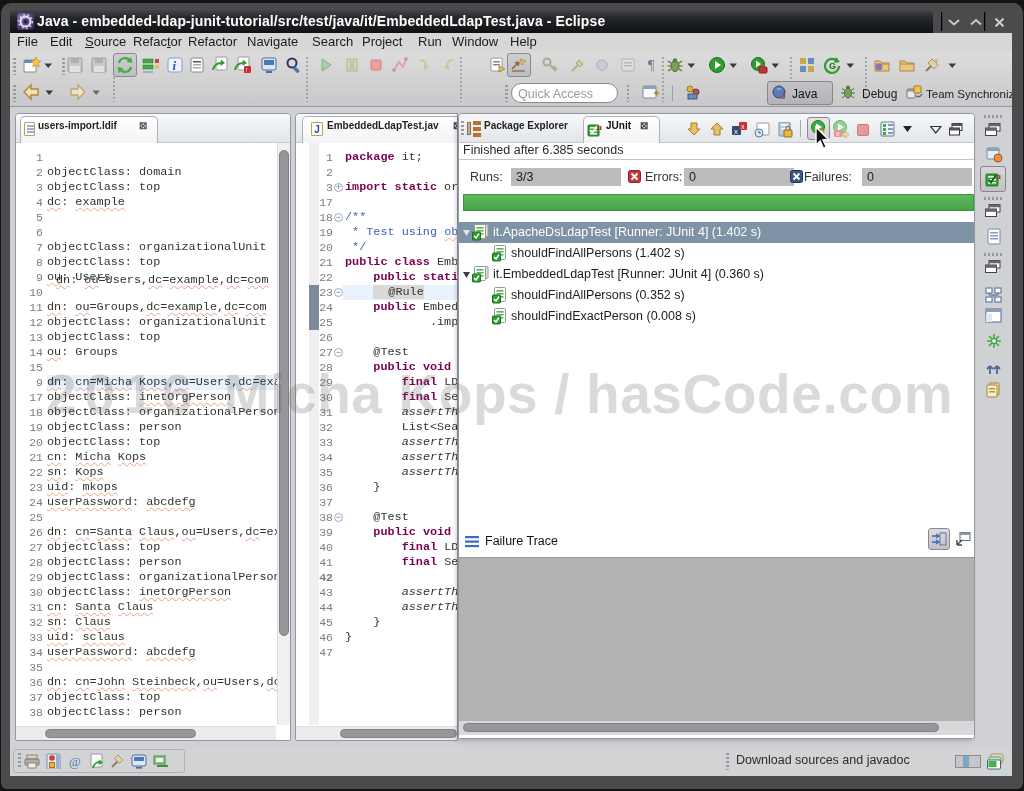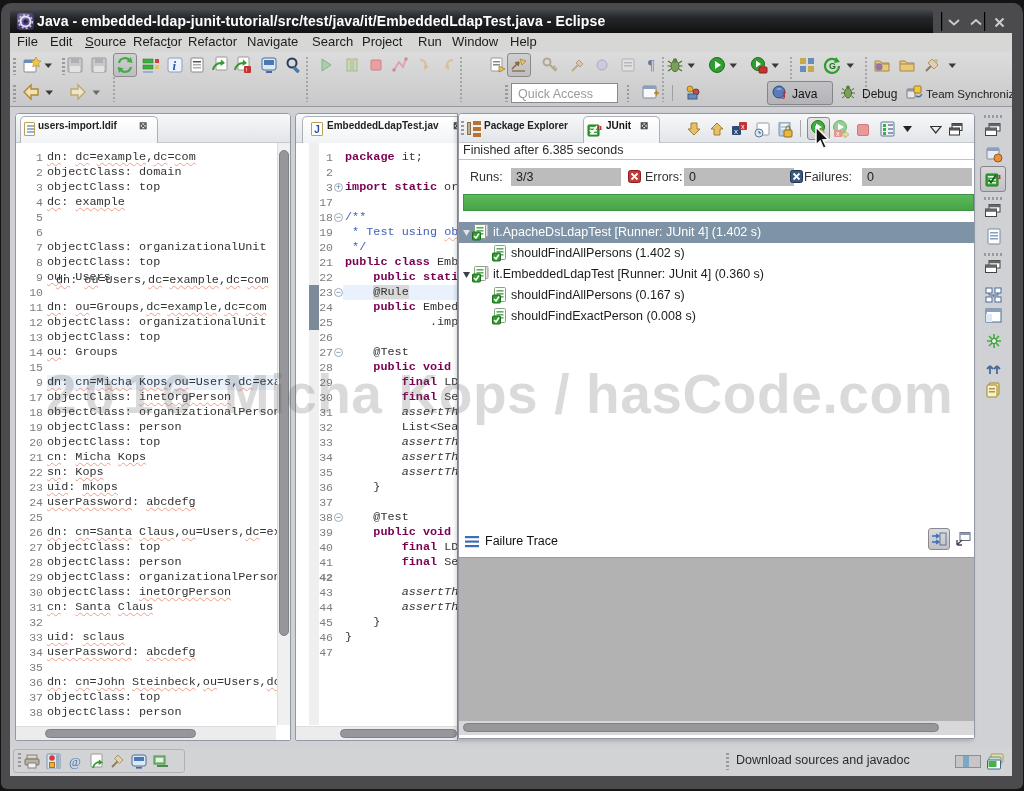--- a/index.html
+++ b/index.html
@@ -43,21 +43,21 @@
   .sbthumb { position:absolute; background:#96969b; border-radius:6px; border:1px solid #808085; }
   .sbh { position:absolute; height:14px; background:#ececee; border-top:1px solid #ddd; }
   
   .valuebox { position:absolute; height:18px; background:#bcbcbc; font-size:12.5px; color:#222; line-height:18px; padding-left:5px; }
   .treetxt { position:absolute; font-size:12.5px; color:#1c1c1c; white-space:nowrap; }
   
   #watermark { position:absolute; left:46px; top:362px; font-size:55px; font-weight:bold;
                color:rgba(85,85,85,0.22); white-space:nowrap; z-index:60; letter-spacing:0.6px; }
   
   #status { position:absolute; left:9px; top:745px; width:1002px; height:28px; background:#d2d3d5; }
-  #rulebox { background:#d9d9d9; }
+  #rulebox { background:#d9d9d9;padding-left:15px; }
 </style>
 </head>
 <body>
 <div id="frame">
   <div id="titlebar">
     <div class="ticon">
         <svg width="17" height="17" style="position:absolute;left:0;top:0;">
       <circle cx="8.5" cy="8.5" r="5" fill="none" stroke="#e8e4f0" stroke-width="2"></circle>
       <circle cx="8.5" cy="8.5" r="6.8" fill="none" stroke="#cfc8e0" stroke-width="1.6" stroke-dasharray="2 2.2"></circle>
       <circle cx="8.5" cy="8.5" r="2.2" fill="#2a2050"></circle>
@@ -277,21 +277,21 @@
       </svg>
     <svg class="abs" style="left:35px; top:38px;" width="9" height="6">
         <polygon points="0.5,0.5 8,0.5 4.25,5" fill="#3a3a3a"></polygon>
       </svg>
     <svg class="abs" style="left:58px; top:31px;" width="20" height="18">
         <path d="M10 2 L17 9 L10 16 L10 12 H3 V6 H10 Z" fill="#ece4cc" stroke="#c0a868" stroke-width="1.4"></path>
       </svg>
     <svg class="abs" style="left:82px; top:38px;" width="9" height="6">
         <polygon points="0.5,0.5 8,0.5 4.25,5" fill="#6a6a6a"></polygon>
       </svg>
-    <div class="abs" style="left:501px; top:31px; width:107px; height:20px; background:#fff; border:1px solid #8a8a8e; border-radius:0;">
+    <div class="abs" style="left:501px; top:31px; width:107px; height:20px; background:#fff; border:1px solid #8a8a8e; border-radius:10px;">
         <span style="position:absolute; left:6px; top:2.5px; font-size:12.5px; color:#9a9a9a;">Quick Access</span>
       </div>
     <div class="abs" style="left:617px; top:33px; width:2px; height:17px; background-image:repeating-linear-gradient(180deg,#9a9a9e 0 2px, transparent 2px 4px);"></div>
     <svg class="abs" style="left:632px; top:32px;" width="17" height="17">
         <rect x="1" y="2" width="13" height="12" rx="1" fill="#f8f8fa" stroke="#7a8aa0"></rect>
         <rect x="1" y="2" width="13" height="3" fill="#8aa0bc"></rect>
         <path d="M12 9 h5 M14.5 6.5 v5" stroke="#b08a20" stroke-width="1.6"></path>
       </svg>
     <div class="abs" style="left:662px; top:33px; width:1px; height:16px; background:#a0a0a4;"></div>
     <svg class="abs" style="left:675px; top:32px;" width="17" height="17">
@@ -328,21 +328,20 @@
       <div class="tab" style="left:4px; width:138px;"></div>
       <div class="abs" style="left:8px; top:8px; width:11px; height:14px; background:#fdfdfd; border:1px solid #b9a15a; border-radius:1px;">
         <div class="abs" style="left:2px; top:2px; width:7px; height:1.5px; background:#9db3cd;"></div>
         <div class="abs" style="left:2px; top:5px; width:7px; height:1.5px; background:#9db3cd;"></div>
         <div class="abs" style="left:2px; top:8px; width:7px; height:1.5px; background:#9db3cd;"></div>
       </div>
       <div class="tablabel" style="left:22px;">users-import.ldif</div>
       <div class="tablabel" style="left:123px; color:#555;">⊠</div>
       <div id="lefted" class="abs" style="left:0; top:29px; right:0; bottom:0; background:#fff;">
       <div class="lnum" style="left:0; top:7px; width:27px;">1</div>
-      <div class="edline" style="left:31px; top:7px; right:14px;"><span class="wavy">dn</span>: <span class="wavy">dc</span>=<span class="wavy">example</span>,<span class="wavy">dc</span>=<span class="wavy">com</span></div>
       <div class="lnum" style="left:0; top:22px; width:27px;">2</div>
       <div class="edline" style="left:31px; top:22px; right:14px;">objectClass: domain</div>
       <div class="lnum" style="left:0; top:37px; width:27px;">3</div>
       <div class="edline" style="left:31px; top:37px; right:14px;">objectClass: top</div>
       <div class="lnum" style="left:0; top:52px; width:27px;">4</div>
       <div class="edline" style="left:31px; top:52px; right:14px;"><span class="wavy">dc</span>: <span class="wavy">example</span></div>
       <div class="lnum" style="left:0; top:67px; width:27px;">5</div>
       <div class="lnum" style="left:0; top:82px; width:27px;">6</div>
       <div class="edline" style="left:40px; top:82px; right:14px;margin-top:48px;"><span class="wavy">dn</span>: <span class="wavy">ou</span>=Users,<span class="wavy">dc</span>=<span class="wavy">example</span>,<span class="wavy">dc</span>=<span class="wavy">com</span></div>
       <div class="lnum" style="left:0; top:97px; width:27px;">7</div>
@@ -386,20 +385,21 @@
       <div class="edline" style="left:31px; top:397px; right:14px;">objectClass: top</div>
       <div class="lnum" style="left:0; top:412px; width:27px;">28</div>
       <div class="edline" style="left:31px; top:412px; right:14px;">objectClass: person</div>
       <div class="lnum" style="left:0; top:427px; width:27px;">29</div>
       <div class="edline" style="left:31px; top:427px; right:14px;">objectClass: organizationalPerson</div>
       <div class="lnum" style="left:0; top:442px; width:27px;">30</div>
       <div class="edline" style="left:31px; top:442px; right:14px;">objectClass: <span class="wavy">inetOrgPerson</span></div>
       <div class="lnum" style="left:0; top:457px; width:27px;">31</div>
       <div class="edline" style="left:31px; top:457px; right:14px;"><span class="wavy">cn</span>: <span class="wavy">Santa</span> <span class="wavy">Claus</span></div>
       <div class="lnum" style="left:0; top:472px; width:27px;">32</div>
+      <div class="edline" style="left:31px; top:472px; right:14px;"><span class="wavy">sn</span>: <span class="wavy">Claus</span></div>
       <div class="lnum" style="left:0; top:487px; width:27px;">33</div>
       <div class="edline" style="left:31px; top:487px; right:14px;"><span class="wavy">uid</span>: <span class="wavy">sclaus</span></div>
       <div class="lnum" style="left:0; top:502px; width:27px;">34</div>
       <div class="edline" style="left:31px; top:502px; right:14px;"><span class="wavy">userPassword</span>: <span class="wavy">abcdefg</span></div>
       <div class="lnum" style="left:0; top:517px; width:27px;">35</div>
       <div class="lnum" style="left:0; top:532px; width:27px;">36</div>
       <div class="edline" style="left:31px; top:532px; right:14px;"><span class="wavy">dn</span>: <span class="wavy">cn</span>=<span class="wavy">John</span> <span class="wavy">Steinbeck</span>,<span class="wavy">ou</span>=Users,<span class="wavy">dc</span>,</div>
       <div class="lnum" style="left:0; top:547px; width:27px;">37</div>
       <div class="edline" style="left:31px; top:547px; right:14px;">objectClass: top</div>
       <div class="lnum" style="left:0; top:562px; width:27px;">38</div>
@@ -632,21 +632,21 @@
           </svg>
       <div class="treetxt" style="left:34px; top:124px; color:#1c1c1c;">it.EmbeddedLdapTest [Runner: JUnit 4] (0.360 s)</div>
       <svg class="abs" style="left:33px; top:144px;" width="18" height="17">
             <rect x="2.5" y="0.5" width="11" height="14" rx="1" fill="#fbfdfb" stroke="#8aa08a"></rect>
             <rect x="4.5" y="3" width="7" height="1.6" fill="#5fae5f"></rect>
             <rect x="4.5" y="6" width="7" height="1.6" fill="#5fae5f"></rect>
             <rect x="4.5" y="9" width="7" height="1.6" fill="#5fae5f"></rect>
             <rect x="0.5" y="8" width="8" height="8" rx="1" fill="#2f9e2f" stroke="#1a701a"></rect>
             <path d="M2 12 L4 14 L7 9.5" stroke="#fff" stroke-width="1.5" fill="none"></path>
           </svg>
-      <div class="treetxt" style="left:52px; top:145px;">shouldFindAllPersons (0.167 s)</div>
+      <div class="treetxt" style="left:52px; top:145px;">shouldFindAllPersons (0.352 s)</div>
       <svg class="abs" style="left:33px; top:165px;" width="18" height="17">
             <rect x="2.5" y="0.5" width="11" height="14" rx="1" fill="#fbfdfb" stroke="#8aa08a"></rect>
             <rect x="4.5" y="3" width="7" height="1.6" fill="#5fae5f"></rect>
             <rect x="4.5" y="6" width="7" height="1.6" fill="#5fae5f"></rect>
             <rect x="4.5" y="9" width="7" height="1.6" fill="#5fae5f"></rect>
             <rect x="0.5" y="8" width="8" height="8" rx="1" fill="#2f9e2f" stroke="#1a701a"></rect>
             <path d="M2 12 L4 14 L7 9.5" stroke="#fff" stroke-width="1.5" fill="none"></path>
           </svg>
       <div class="treetxt" style="left:52px; top:166px;">shouldFindExactPerson (0.008 s)</div>
       <svg class="abs" style="left:6px; top:392px;" width="15" height="14">

